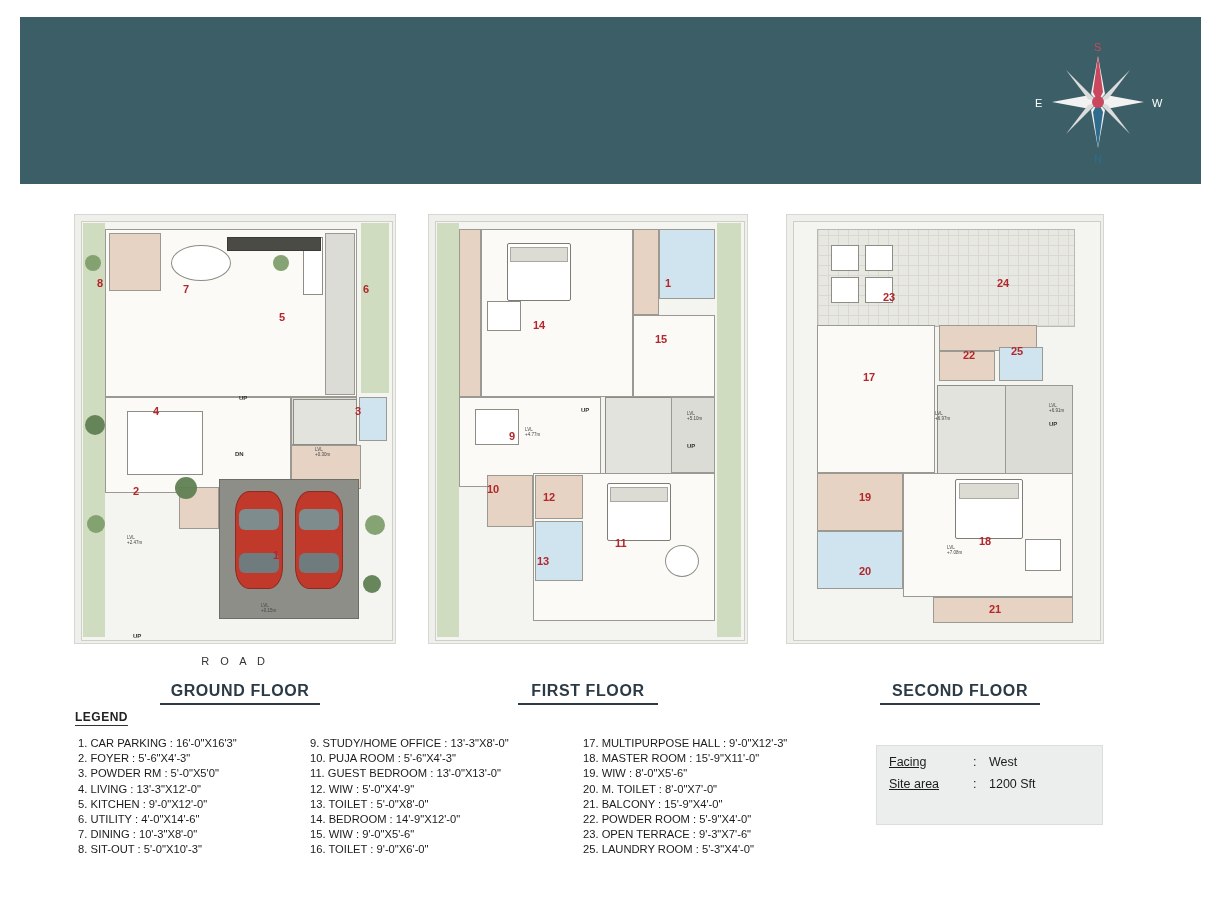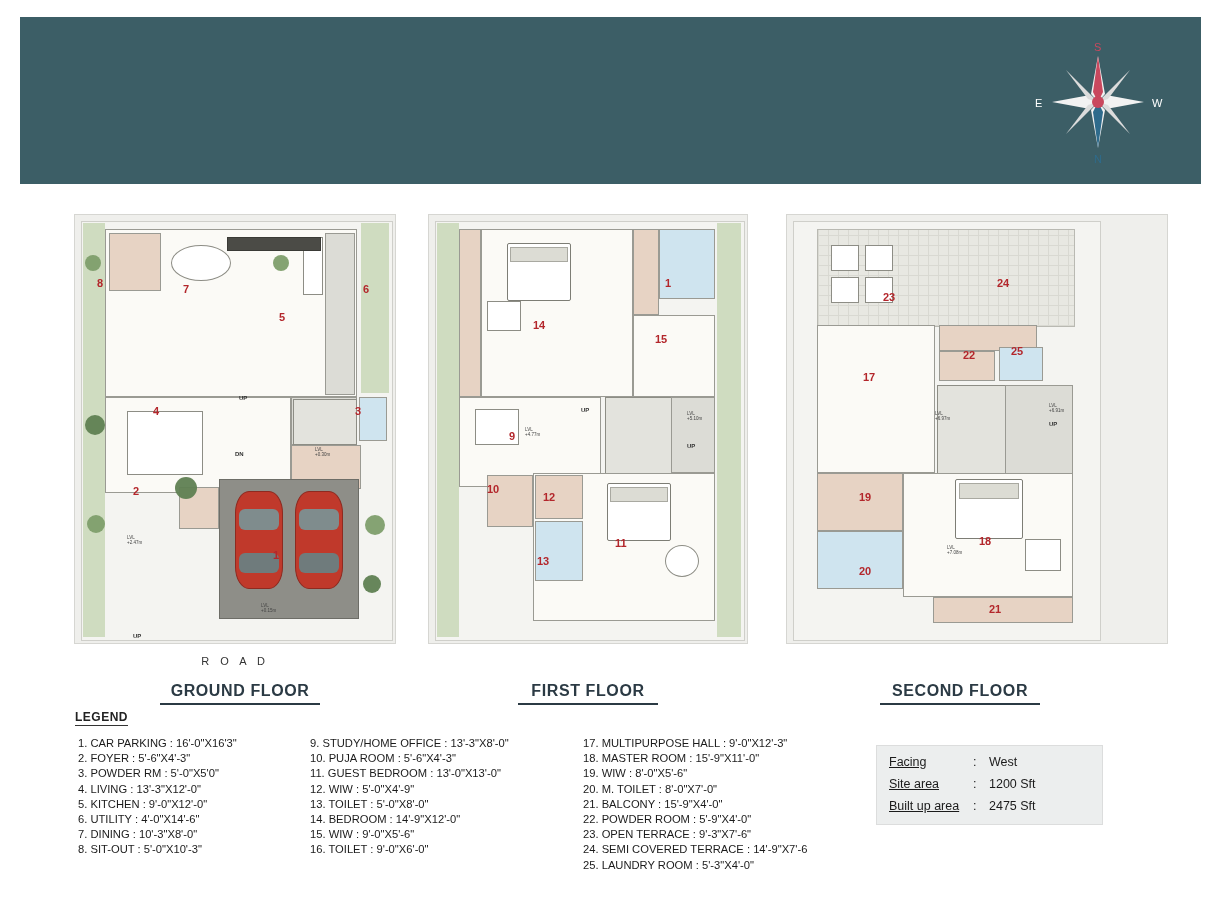--- a/index.html
+++ b/index.html
@@ -28,21 +28,21 @@
   .plans{position:absolute;left:0;top:200px;width:1221px;height:470px;}
   .plan{
     position:absolute;top:14px;height:430px;
     background:#efefec;
     border:1px solid #d6d6d2;
     box-sizing:border-box;
     overflow:hidden;
   }
   .plan.gf{left:74px;width:322px;}
   .plan.ff{left:428px;width:320px;}
-  .plan.sf{left:786px;width:382px;}
+  .plan.sf{left:786px;width:318px;}
 
   
   .lot{position:absolute;background:#f4f4f1;border:1px solid #cfcfca;}
   .strip-green{position:absolute;background:#cfdcc0;}
   .room{position:absolute;background:#f6f1e6;border:1px solid #9a9a93;box-sizing:border-box;}
   .room.tan{background:#e7d3c4;}
   .room.blue{background:#cfe4ef;}
   .room.grey{background:#dcdcd6;}
   .room.white{background:#fbfaf6;}
   .num{
@@ -294,27 +294,23 @@
 </div>
 
 <div class="legend-col c3">
   <div>17. MULTIPURPOSE HALL : 9'-0"X12'-3"</div>
   <div>18. MASTER ROOM : 15'-9"X11'-0"</div>
   <div>19. WIW : 8'-0"X5'-6"</div>
   <div>20. M. TOILET : 8'-0"X7'-0"</div>
   <div>21. BALCONY : 15'-9"X4'-0"</div>
   <div>22. POWDER ROOM : 5'-9"X4'-0"</div>
   <div>23. OPEN TERRACE : 9'-3"X7'-6"</div>
-  <div>24. SEMI COVERED TERRACE : 14'-9"X7'-6</div>
   <div>25. LAUNDRY ROOM : 5'-3"X4'-0"</div>
 </div>
 
 <div class="infobox">
   <div class="inforow r1">
     <span class="lab">Facing</span><span class="col">:</span><span class="val">West</span>
   </div>
   <div class="inforow r2">
     <span class="lab">Site area</span><span class="col">:</span><span class="val">1200 Sft</span>
   </div>
-  <div class="inforow r3">
-    <span class="lab">Built up area</span><span class="col">:</span><span class="val">2475 Sft</span>
-  </div>
 </div>
 
 </body></html>

